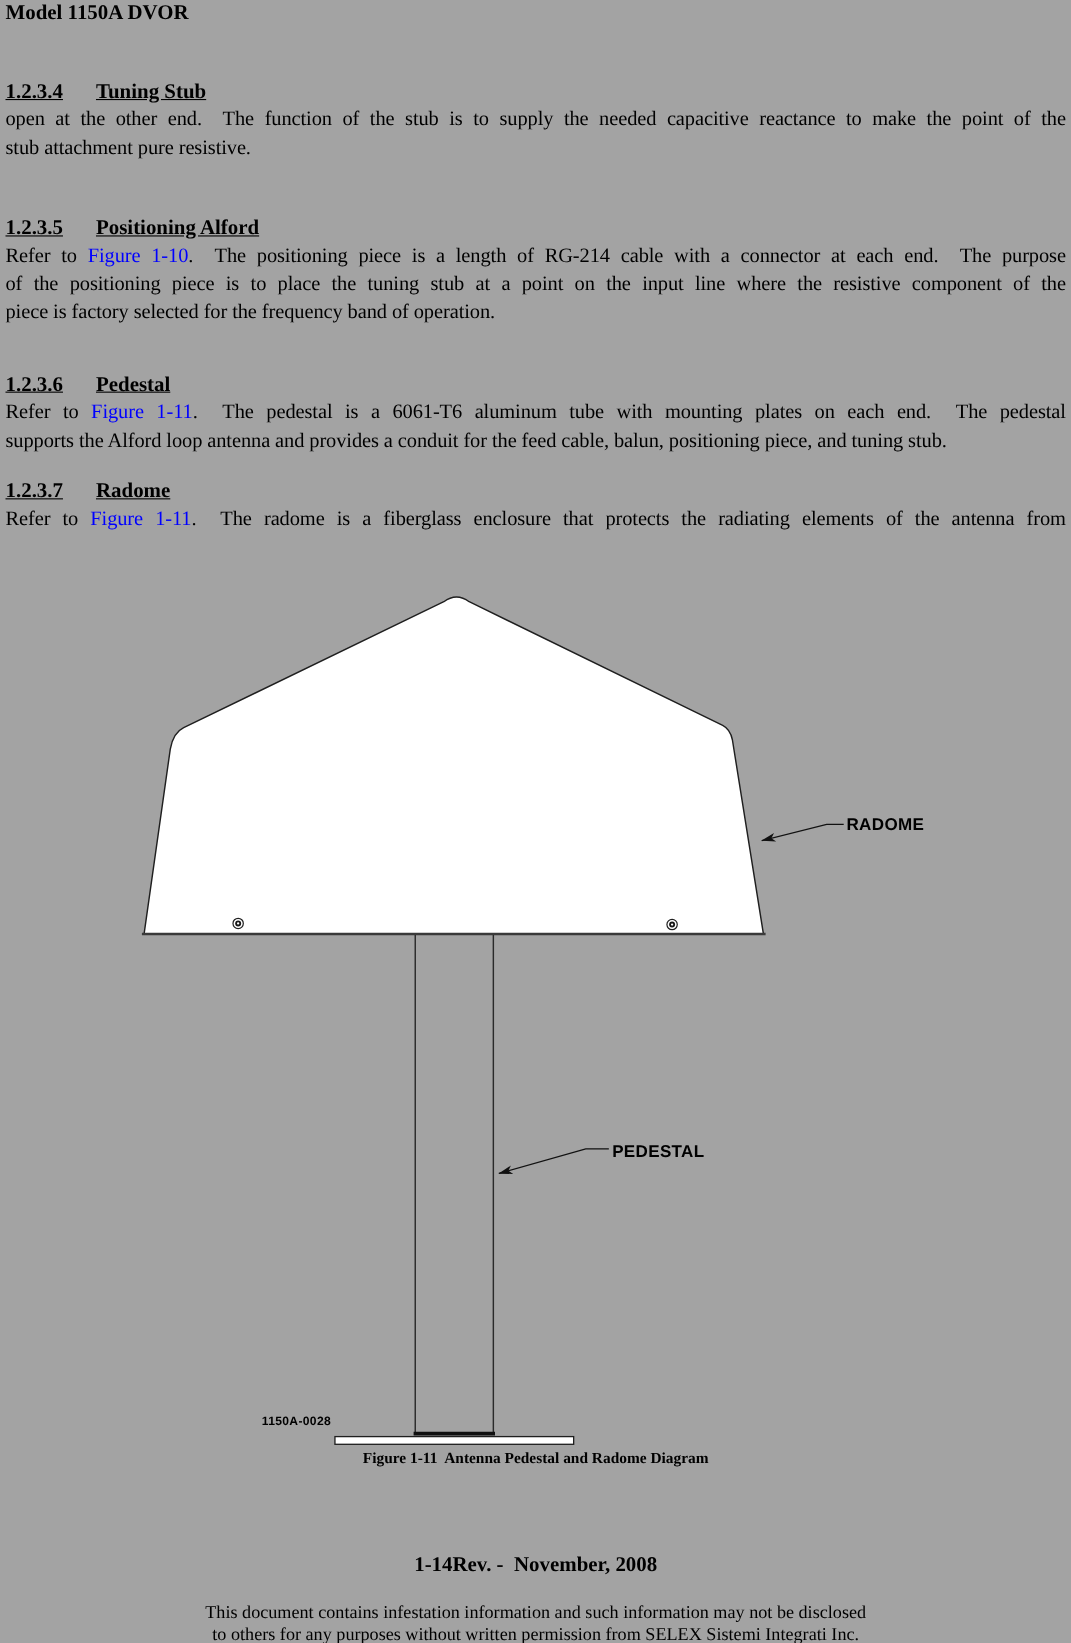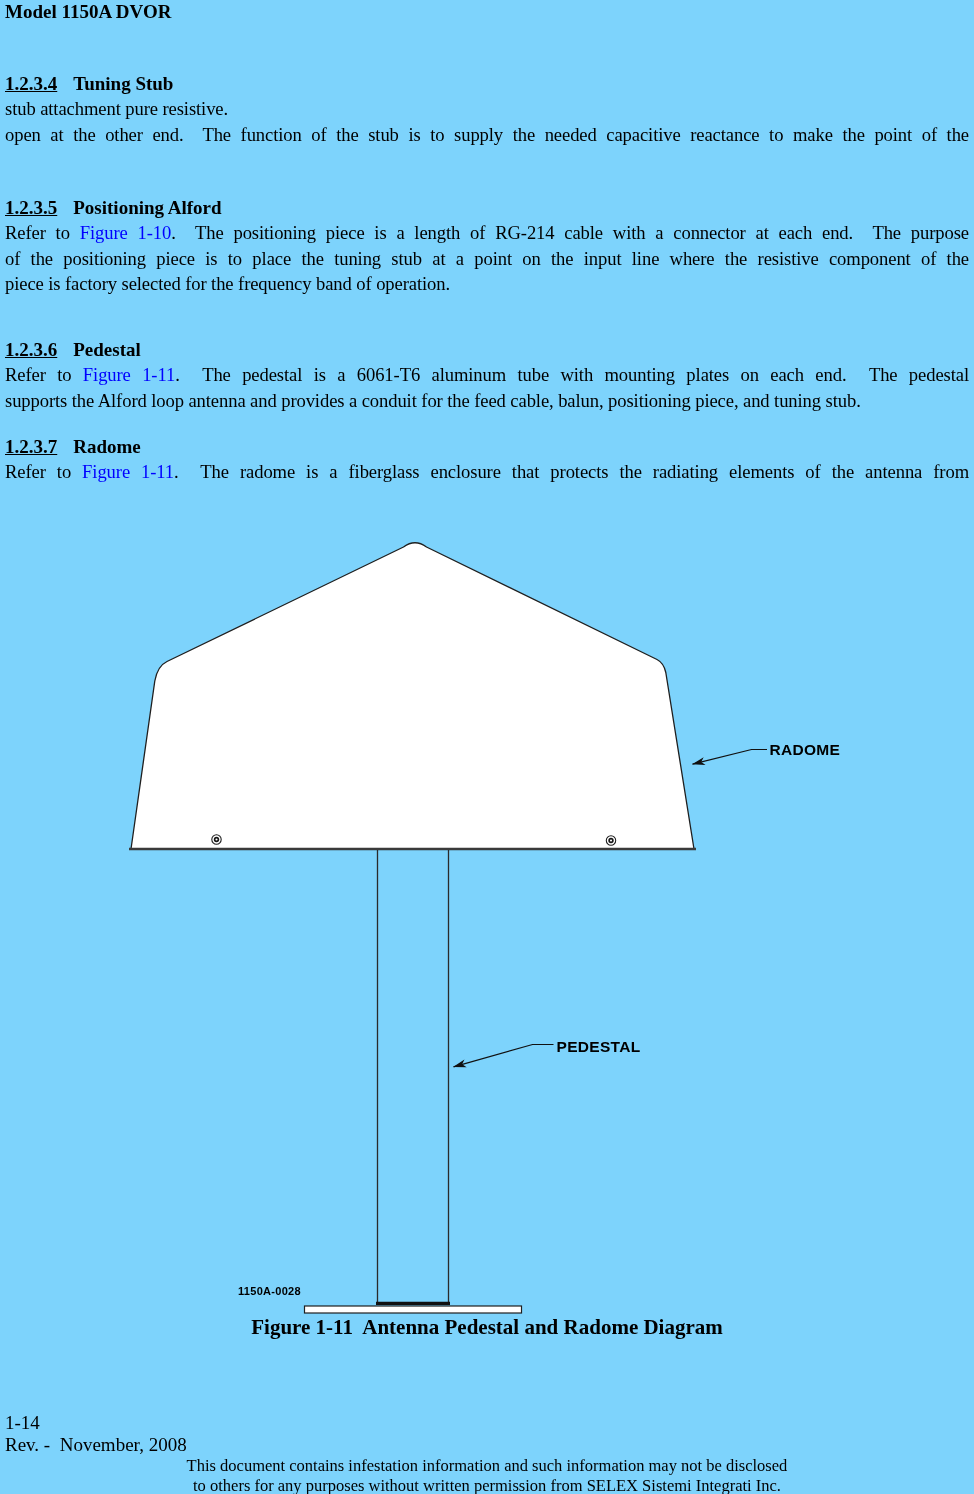--- a/index.html
+++ b/index.html
@@ -1,52 +1,52 @@
 <!DOCTYPE html>
 <html><head>
 <meta charset="utf-8">
 <style>
   html,body{margin:0;padding:0;background:#888;}
   .page{
     position:relative;
     width:974px;height:1494px;
-    background:#7dd3fc;
+    background:#a3a3a3;
     font-family:"Liberation Serif", serif;
     color:#000;
     overflow:hidden;
     margin:0 auto;
   }
   .doc-header{
     position:absolute;left:5px;top:1px;
     font-size:19px;font-weight:bold;
   }
   .section{position:absolute;left:5px;width:964px;}
   .sec1{top:71px;} .sec2{top:195px;} .sec3{top:337px;} .sec4{top:434px;}
   .sec-heading{
     font-size:19px;font-weight:bold;line-height:25.3px;
     white-space:nowrap;
   }
   .sec-heading .num{text-decoration:underline;}
-  .sec-heading .ttl{margin-left:16px;}
+  .sec-heading .ttl{text-decoration:underline;margin-left:30px;}
   .bodyline{
     font-size:18.6px;line-height:25.3px;letter-spacing:-0.1px;
     text-align:justify;text-align-last:justify;
     width:964px;
   }
   .bodyline.end{text-align-last:left;}
   .flink{color:#0000ff;text-decoration:none;cursor:pointer;}
   .fig-svg{position:absolute;left:0;top:0;width:974px;height:1494px;}
   .fig-caption{
     position:absolute;left:0;top:1315px;width:974px;
-    text-align:center;font-size:21px;font-weight:bold;line-height:24px;
+    text-align:center;font-size:14px;font-weight:bold;line-height:24px;
   }
   .footer-row{
     position:absolute;left:5px;top:1412px;width:964px;
     display:flex;justify-content:center;
-    font-size:19px;font-weight:normal;flex-direction:column;
+    font-size:19px;font-weight:bold;
   }
   .disclaimer{
     position:absolute;left:0;top:1456px;width:974px;
     text-align:center;font-size:16.5px;line-height:19.8px;
   }
   .diagram-label{
     font-family:"Liberation Sans", sans-serif;
     font-weight:bold;letter-spacing:0.3px;
   }
 </style>
@@ -54,22 +54,22 @@
 <body>
 
 <div class="page">
 
   <div class="doc-header">Model 1150A DVOR</div>
 
   <div class="section sec1">
     <div class="sec-heading">
       <span class="num">1.2.3.4</span><span class="ttl">Tuning Stub</span>
     </div>
+    <div class="bodyline"><span>open at the other end.&nbsp; The function of the stub is to supply the needed capacitive reactance to make the point of the</span></div>
     <div class="bodyline end"><span>stub attachment pure resistive.</span></div>
-    <div class="bodyline"><span>open at the other end.&nbsp; The function of the stub is to supply the needed capacitive reactance to make the point of the</span></div>
   </div>
 
   <div class="section sec2">
     <div class="sec-heading">
       <span class="num">1.2.3.5</span><span class="ttl">Positioning Alford</span>
     </div>
     <div class="bodyline"><span>Refer to </span><a class="flink">Figure 1-10</a><span>.&nbsp; The positioning piece is a length of RG-214 cable with a connector at each end.&nbsp; The purpose</span></div>
     <div class="bodyline"><span>of the positioning piece is to place the tuning stub at a point on the input line where the resistive component of the</span></div>
     <div class="bodyline end"><span>piece is factory selected for the frequency band of operation.</span></div>
   </div>

